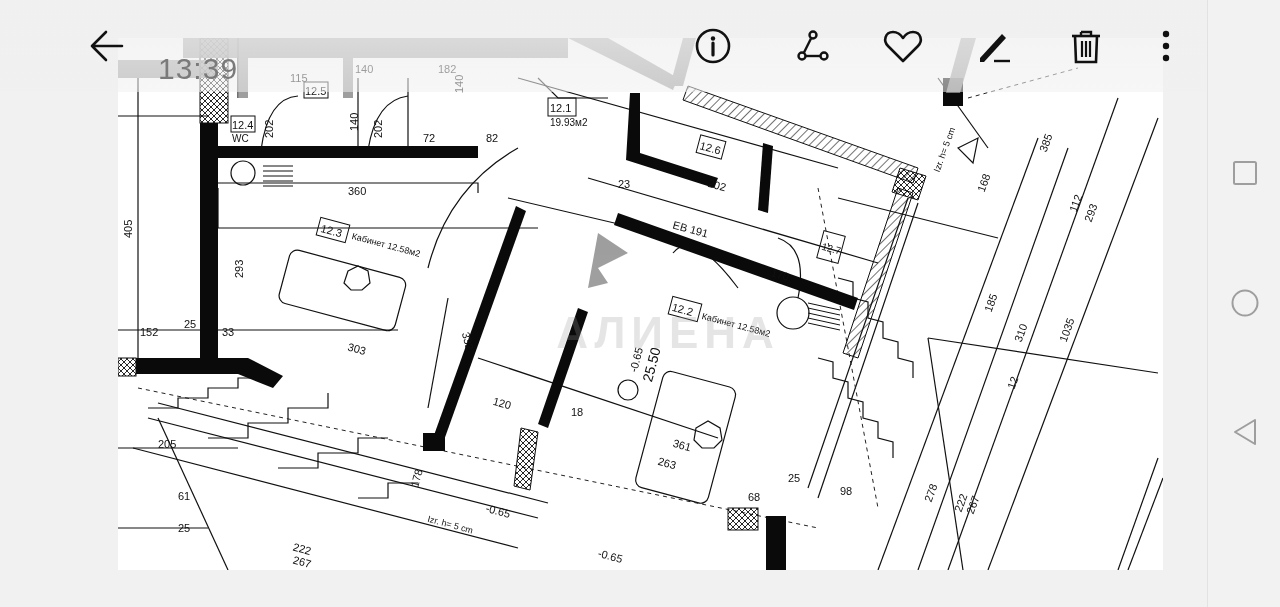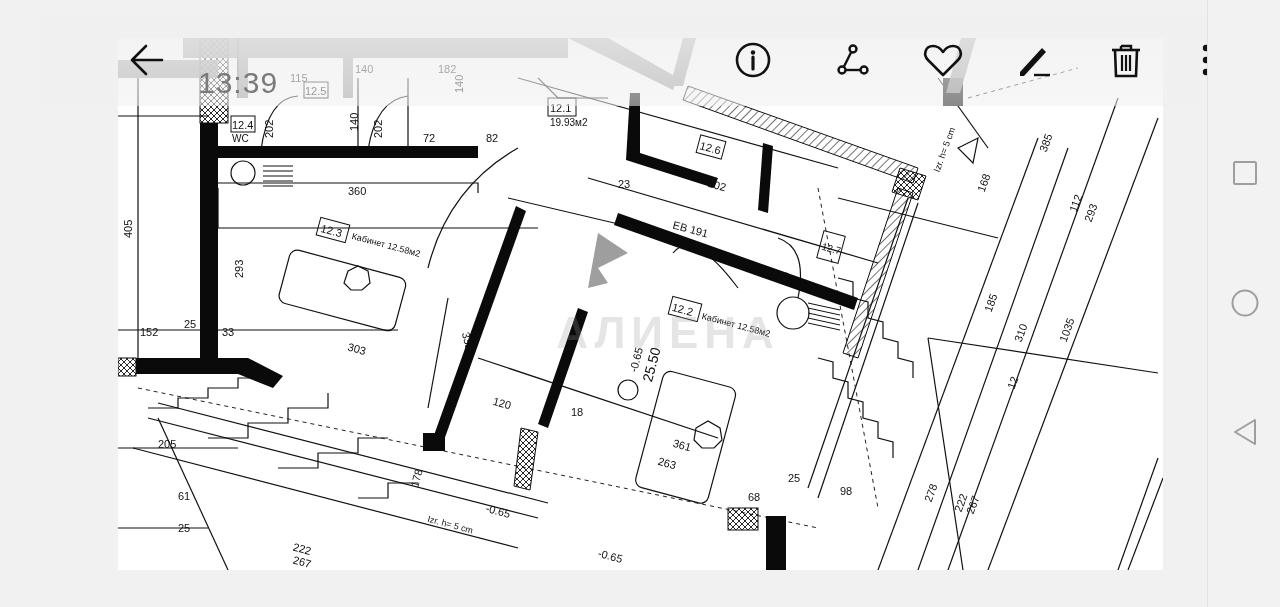--- a/index.html
+++ b/index.html
@@ -9,23 +9,22 @@
     font-family: "Liberation Sans", sans-serif;
     position: relative;
   }
   .viewer { position: absolute; left: 0; top: 0; width: 1207px; height: 607px; background: #f1f1f1; }
   .photo {
     position: absolute; left: 118px; top: 38px; width: 1045px; height: 532px;
     background: #ffffff; overflow: hidden;
   }
   .photo svg { position: absolute; left: 0; top: 0; }
   .topbar {
-    position: absolute; left: 0; top: 14px; width: 1207px; height: 92px;
+    position: absolute; left: 0; top: 0; width: 1207px; height: 92px;
     background: linear-gradient(to bottom, rgba(240,240,240,0.85), rgba(240,240,240,0.55));
-    margin-left: 40px;
   }
   .status-time {
     position: absolute; left: 158px; top: 52px; font-size: 30px; color: #7a7a7a;
     letter-spacing: 1px; font-family: "Liberation Sans", sans-serif;
   }
   .icon-btn {
     position: absolute; top: 24px; width: 44px; height: 44px;
     display: flex; align-items: center; justify-content: center; cursor: pointer;
   }
   .navbar {

